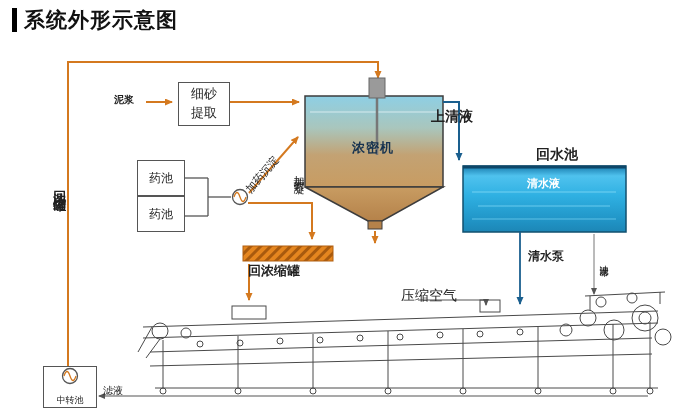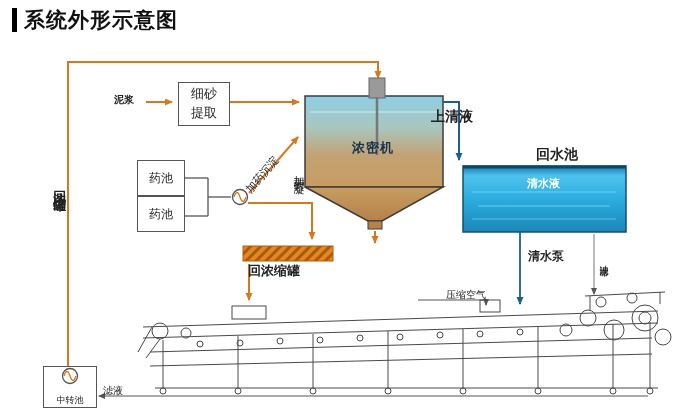--- a/index.html
+++ b/index.html
@@ -186,18 +186,18 @@
 
   <div class="lbl b" style="left:114px;top:94px;font-size:10px;">泥浆</div>
   <div class="lbl b" style="left:352px;top:141px;font-size:13px;color:#16324f;letter-spacing:1px;">浓密机</div>
   <div class="lbl b" style="left:431px;top:77px;font-size:14px;margin-top:32px;">上清液</div>
   <div class="lbl b" style="left:536px;top:147px;font-size:14px;">回水池</div>
   <div class="lbl b" style="left:527px;top:178px;font-size:11px;color:#fff;">清水液</div>
   <div class="lbl b" style="left:528px;top:250px;font-size:12px;">清水泵</div>
   <div class="lbl rot-diag" style="left:244px;top:188px;font-size:11px;">加药沉淀</div>
   <div class="lbl vert" style="left:292px;top:166px;font-size:11px;">加药絮凝</div>
   <div class="lbl b" style="left:248px;top:264px;font-size:13px;">回浓缩罐</div>
-  <div class="lbl" style="left:446px;top:289px;font-size:10px;">压缩空气</div>
+  <div class="lbl" style="left:401px;top:289px;font-size:14px;font-family:Liberation Mono, monospace;">压缩空气</div>
   <div class="lbl vert" style="left:598px;top:258px;font-size:9px;letter-spacing:1px;">冲洗滤布</div>
   <div class="lbl b vert" style="left:52px;top:180px;font-size:13px;">回浓缩罐</div>
   <div class="lbl" style="left:103px;top:385px;font-size:10px;">滤液</div>
 
 </div>
 
 </body></html>

